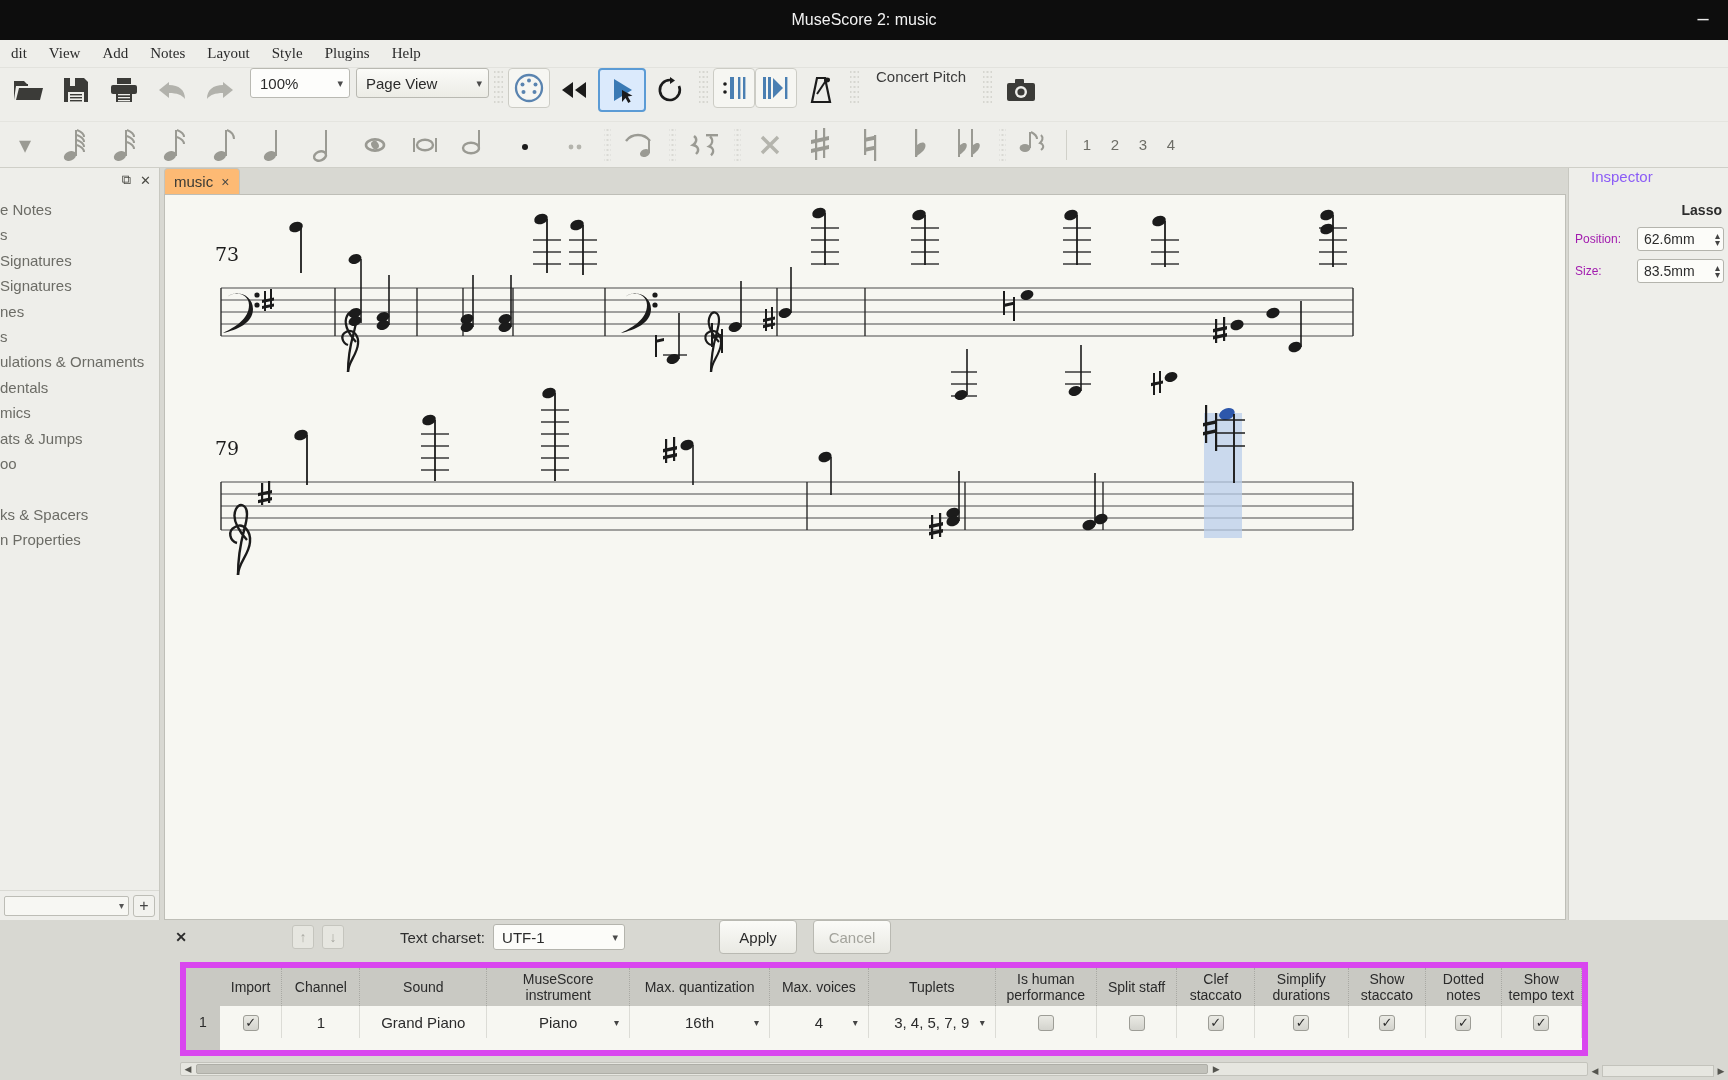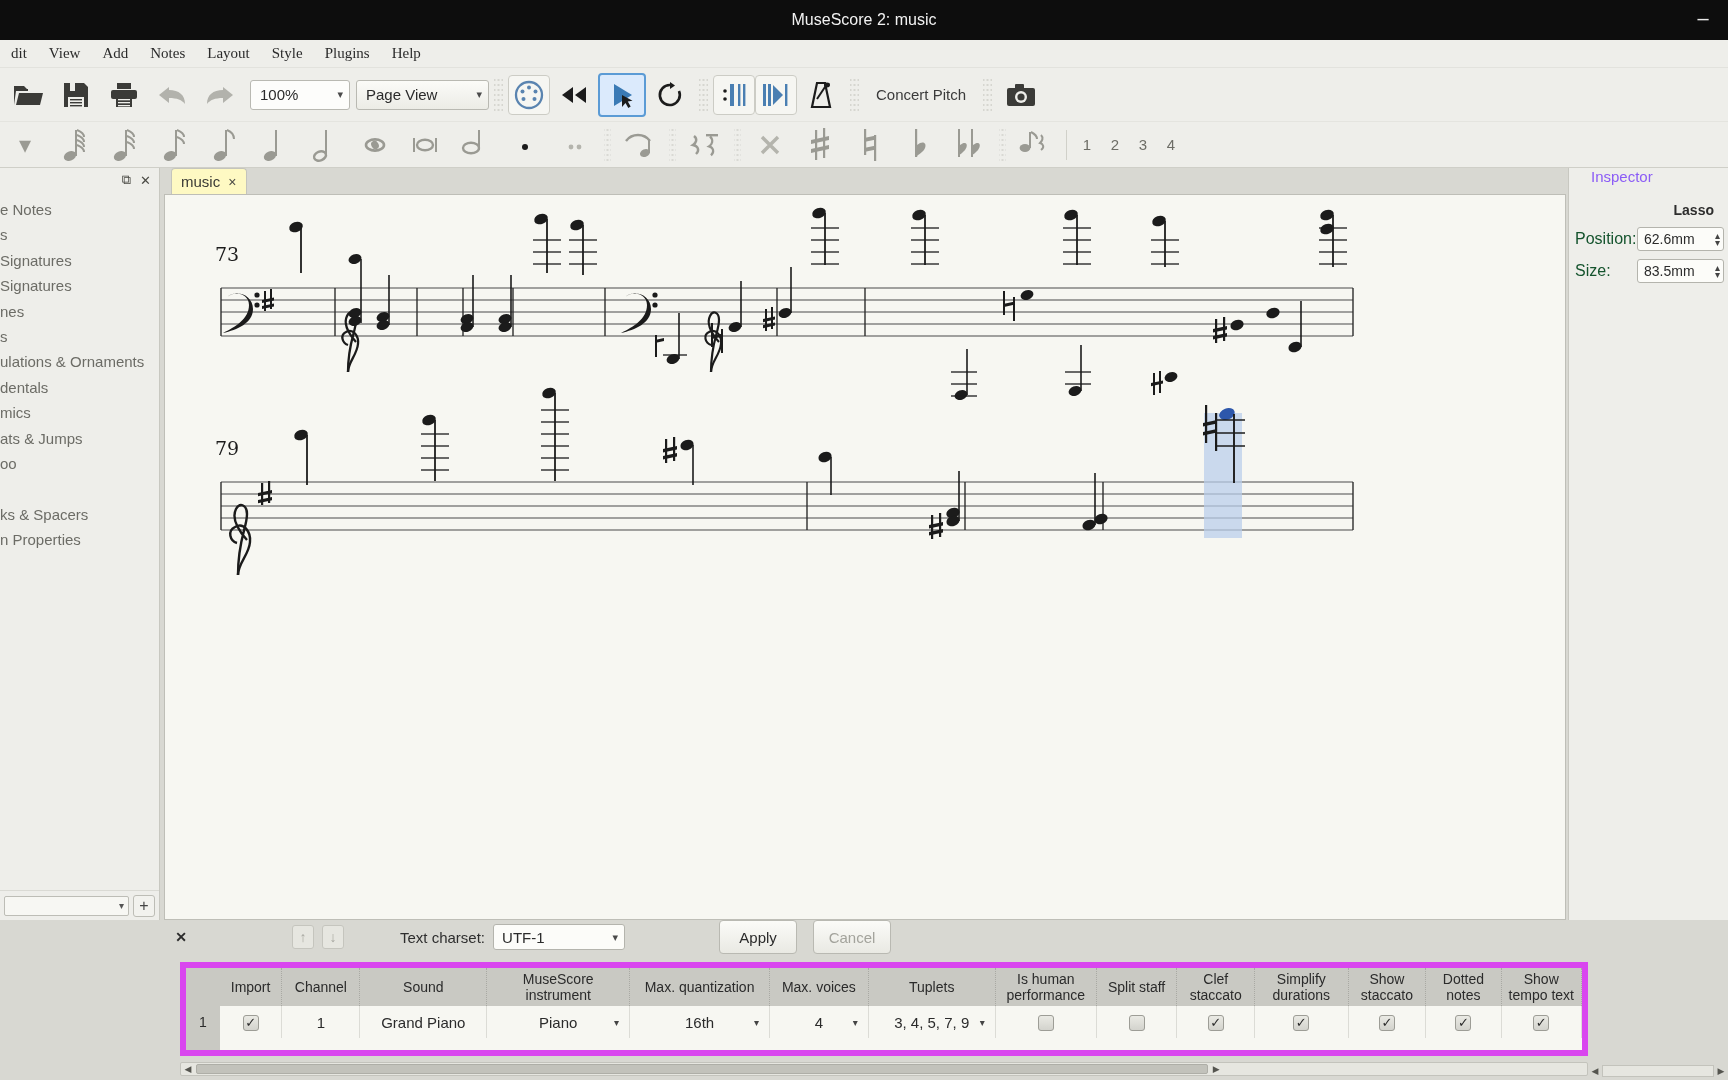--- a/index.html
+++ b/index.html
@@ -29,21 +29,21 @@
     height:28px; background:#eeeeea; display:flex; align-items:center;
     padding-left:0px; border-bottom:1px solid #e2e2dd;font-family:Liberation Serif, serif;
   }
   .menubar .mi {
     padding:3px 11px; font-size:15px; color:#2b2b2b; cursor:pointer;
     white-space:nowrap;
   }
 
   
   .toolbar1 {
-    height:54px; background:#eeeeea; display:flex; align-items:center;
+    height:54px; background:#eeeeea; display:flex; align-items:flex-start;
     padding-left:4px; border-bottom:1px solid #e4e4df; position:relative;
   }
   .tb-btn {
     width:48px; height:44px; display:flex; align-items:center; justify-content:center;
     cursor:pointer; border:1px solid transparent; border-radius:3px;
   }
   .tb-btn.framed { background:#f6f6f2; border:1px solid #ccccc5; border-radius:4px; width:42px; height:40px;}
   .tb-btn.active { background:#dbeafc; border:2px solid #5b9bd5; border-radius:4px; }
   .sep-dots {
     width:9px; height:38px; margin:0 5px;
@@ -116,44 +116,44 @@
     font-size:16px; color:#444; cursor:pointer;
   }
 
   
   .score-dock {
     position:absolute; left:162px; right:160px; top:0; bottom:0;
     background:#d8d8d2; display:flex; flex-direction:column;
   }
   .tabrow { height:26px; display:flex; align-items:flex-end; padding-left:2px; }
   .tab {
-    height:26px; min-width:76px; background:#fef9c3;
+    height:26px; min-width:76px; background:#fdba74;
     border:1px solid #c4c4bd; border-bottom:none; border-radius:4px 4px 0 0;
     display:flex; align-items:center; gap:8px; padding:0 9px; cursor:pointer;
-    font-size:15px; color:#3a3a35;margin-left:7px;
+    font-size:15px; color:#3a3a35;
   }
   .tab .x { color:#4a4a45; font-size:14px; cursor:pointer; }
   .canvas {
     flex:1; background:#f7f7f2; border:1px solid #bebeb7; margin:0 2px 0 2px;
     position:relative; overflow:hidden;
   }
 
   
   .inspector {
     position:absolute; right:0; top:0; width:160px; bottom:0;
     background:#eeeeea; border-left:1px solid #c8c8c1;
     display:flex; flex-direction:column;
   }
   .insp-head { height:24px; display:flex; align-items:flex-start; padding-left:22px;
     font-size:15px; color:#8b5cf6; }
   .insp-body { padding:10px 0 0 0; }
   .insp-title { text-align:right; font-weight:bold; font-size:14px;
-    color:#2d2d2d; padding-right:14px; margin-bottom:9px; }
+    color:#2d2d2d; padding-right:6px; margin-bottom:9px; }
   .insp-row { display:flex; align-items:center; margin-bottom:8px; padding-left:6px; }
-  .insp-lbl { width:62px; font-size:16px; color:#14532d; }
+  .insp-lbl { width:62px; font-size:12px; color:#a21caf; }
   .spin {
     flex:1; height:24px; border:1px solid #b4b4ad; background:#fcfcf9;
     border-radius:3px; display:flex; align-items:center; padding-left:6px;
     font-size:14px; color:#2b2b2b; position:relative; margin-right:4px;
   }
   .spin .arrows {
     position:absolute; right:3px; top:50%; transform:translateY(-50%);
     display:flex; flex-direction:column; line-height:7px; font-size:10px; color:#444;
     cursor:pointer;
   }

